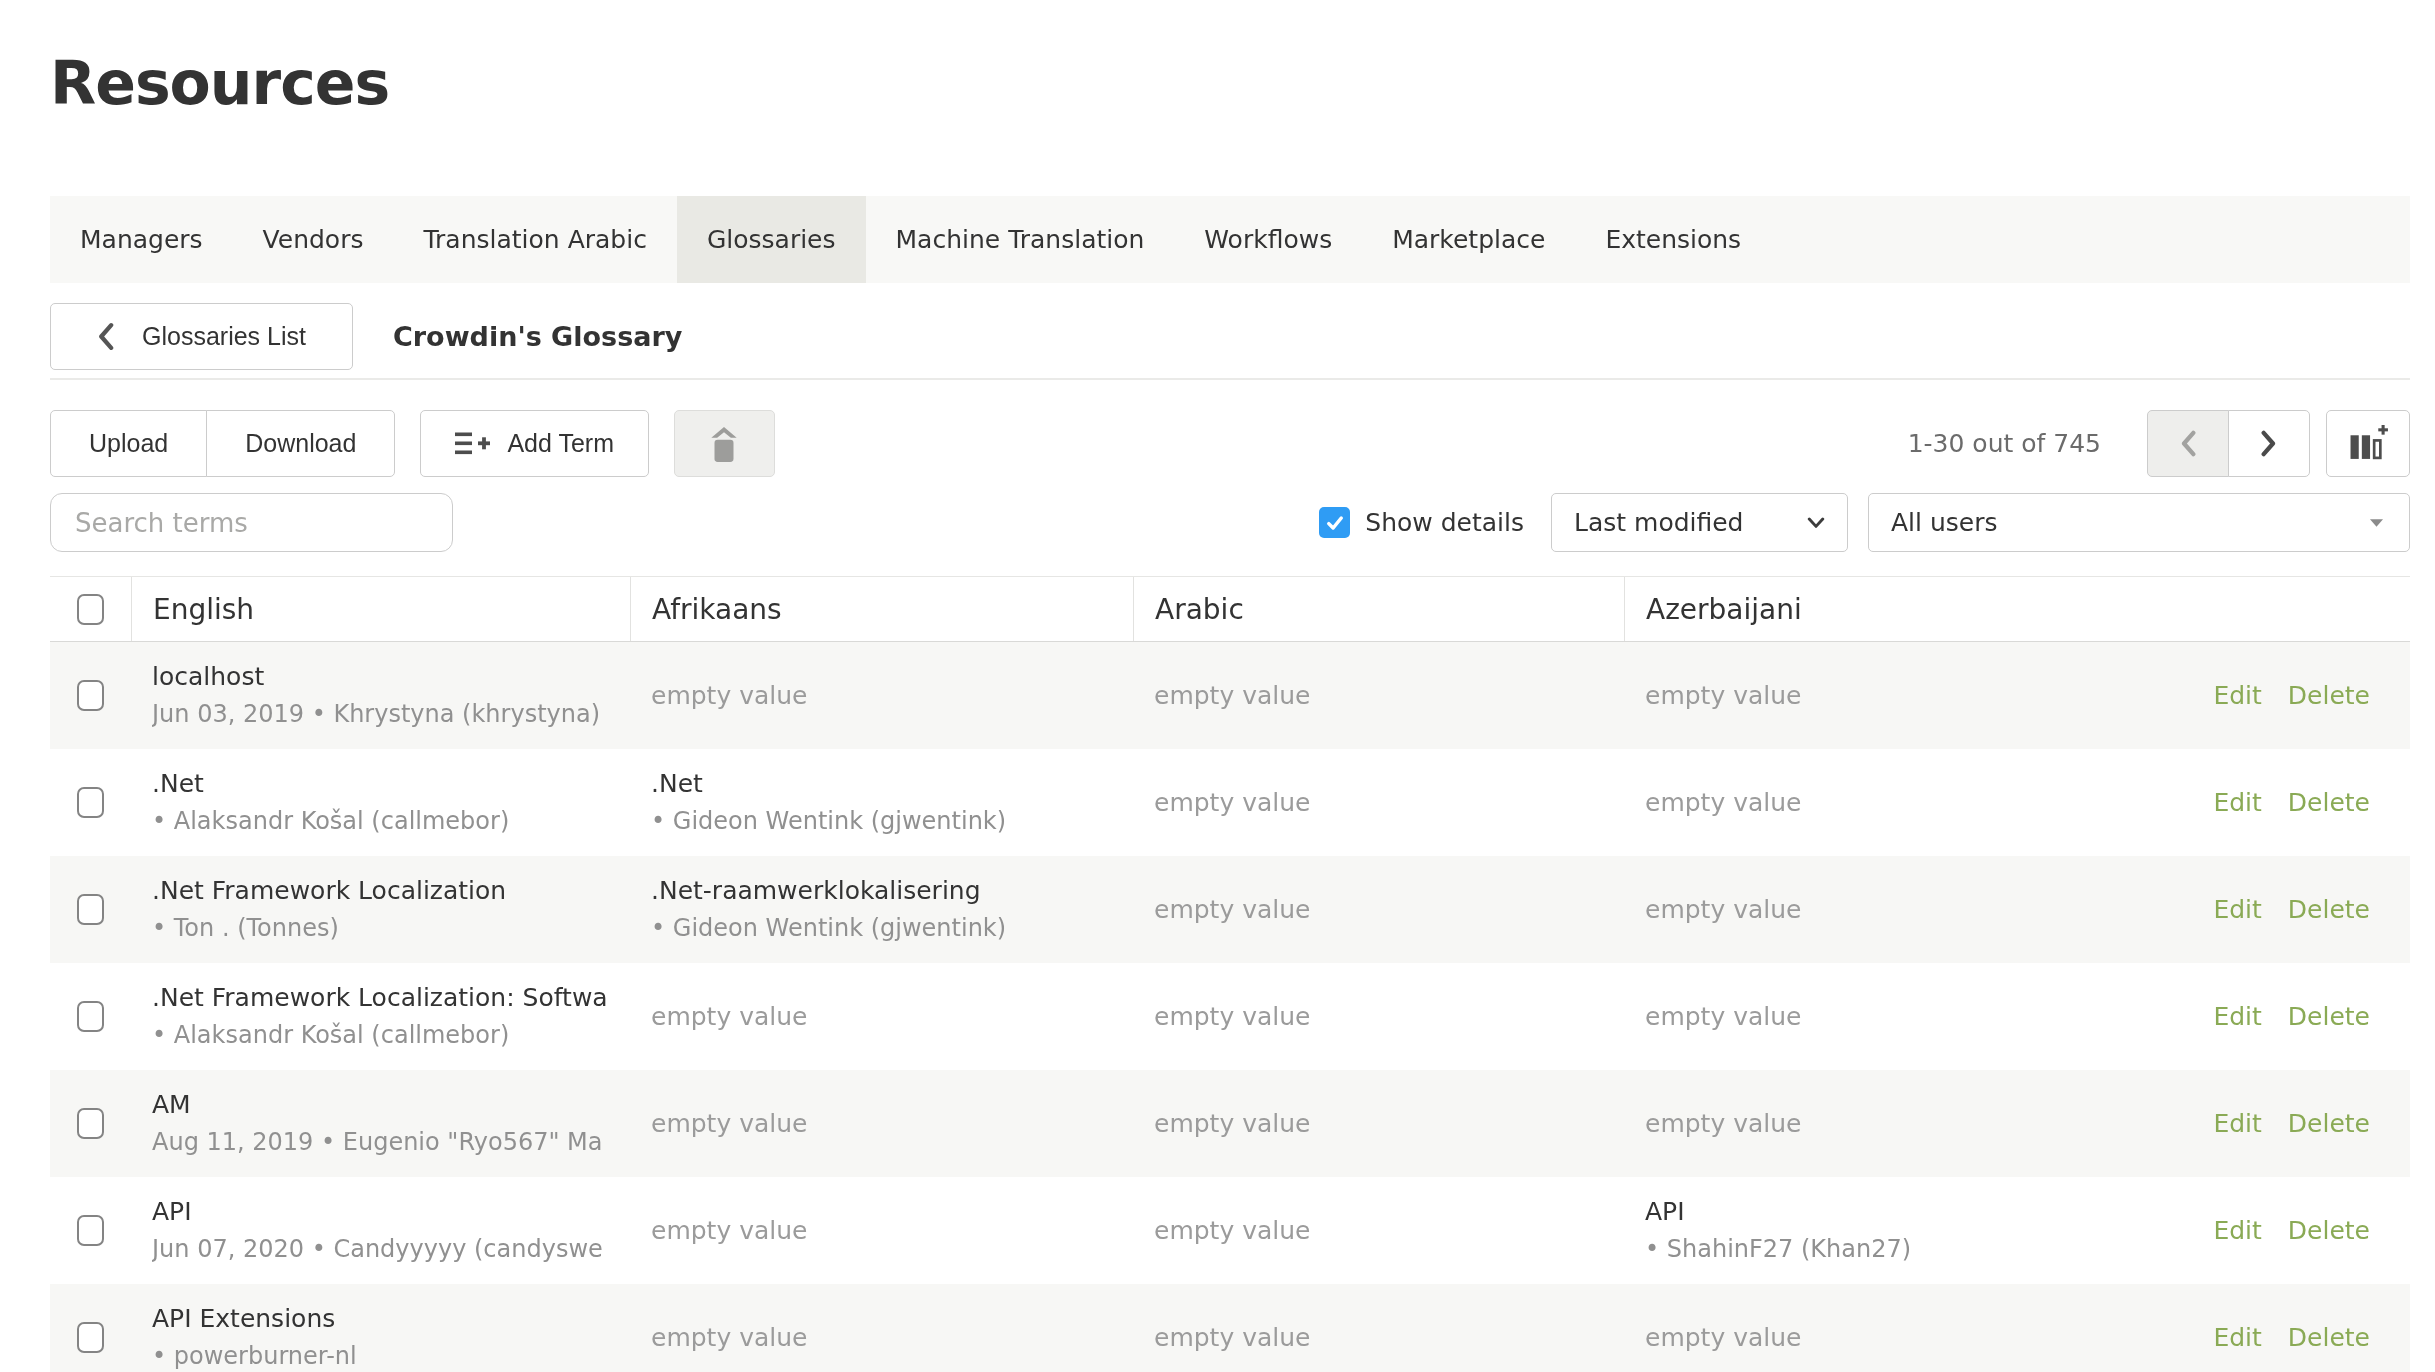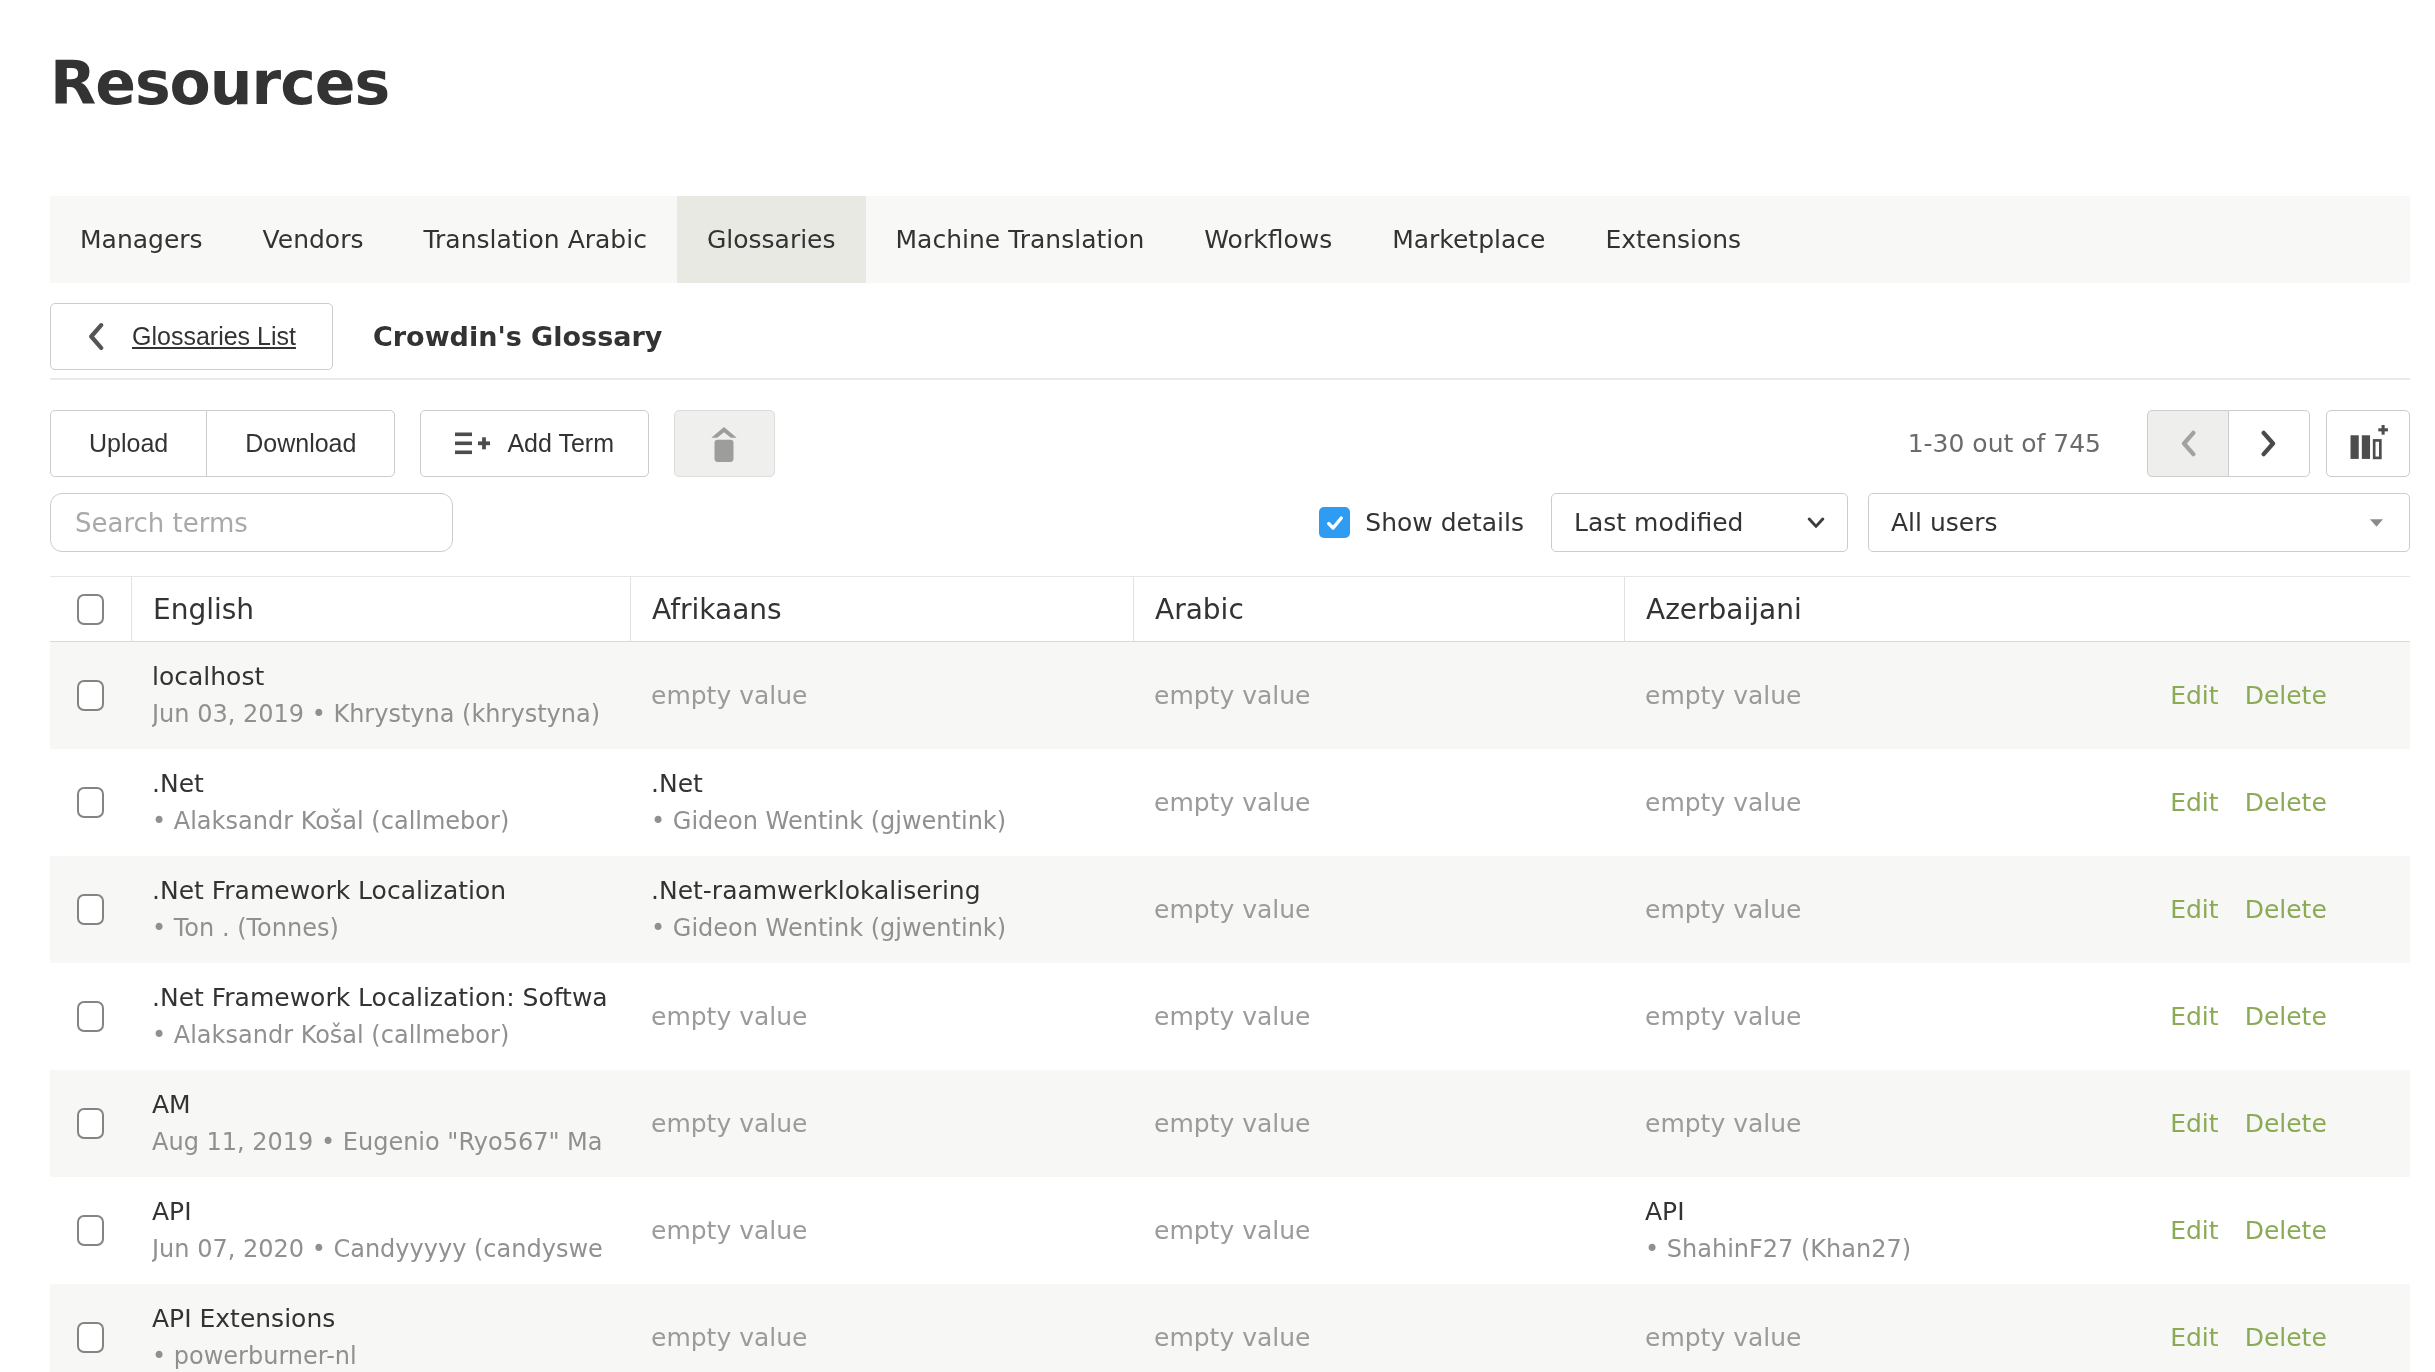--- a/index.html
+++ b/index.html
@@ -27,21 +27,21 @@
   }
   .tab.active { background: #e9e9e4; }
 
   
   .crumb-row { margin-top: 20px; height: 67px; display: flex; align-items: center; }
   .btn {
     border: 1px solid #cccccc; border-radius: 5px; background: #fff;
     height: 67px; display: inline-flex; align-items: center; justify-content: center;
     font-size: 25px; color: #333; cursor: pointer; white-space: nowrap;
   }
-  .back-btn { padding: 0 36px; gap: 28px; text-decoration: underline; }
+  .back-btn { padding: 0 46px; gap: 28px; }
   .glossary-title { margin-left: 40px; font-size: 27px; font-weight: 700; color: #333; }
 
   .divider { margin-top: 8px; border-bottom: 2px solid #eaeae8; }
 
   
   .toolbar { margin-top: 30px; height: 67px; display: flex; align-items: center; }
   .btn-group { display: inline-flex; }
   .btn-group .btn { border-radius: 0; }
   .btn-group .btn:first-child { border-radius: 5px 0 0 5px; }
   .btn-group .btn:last-child { border-radius: 0 5px 5px 0; margin-left: -1px; }
@@ -94,21 +94,21 @@
   .row { display: flex; height: 107px; align-items: stretch; }
   .row.alt { background: #f7f7f5; }
   .cell { padding-left: 21px; padding-right: 18px; display: flex; flex-direction: column; overflow: hidden; flex: none; }
   .cell.filled { justify-content: flex-start; padding-top: 17px; }
   .cell.empty { justify-content: center; }
   .term { font-size: 25px; color: #333; line-height: 35px; white-space: nowrap; overflow: hidden; }
   .meta { font-size: 24px; color: #909090; line-height: 35px; margin-top: 3px; white-space: nowrap; overflow: hidden; }
   .empty-val { font-size: 25px; color: #9b9b9b; }
   .cell-actions {
     flex: 1; display: flex; flex-direction: row; align-items: center;
-    justify-content: center; gap: 26px; padding-right: 40px;
+    justify-content: flex-end; gap: 26px; padding-right: 40px;
   }
   .link { font-size: 25px; color: #8aaa55; cursor: pointer; text-decoration: none; white-space: nowrap; }
 
   .icon { display: inline-flex; align-items: center; justify-content: center; }
 </style>
 </head>
 <body>
 
 <div class="content">
 

